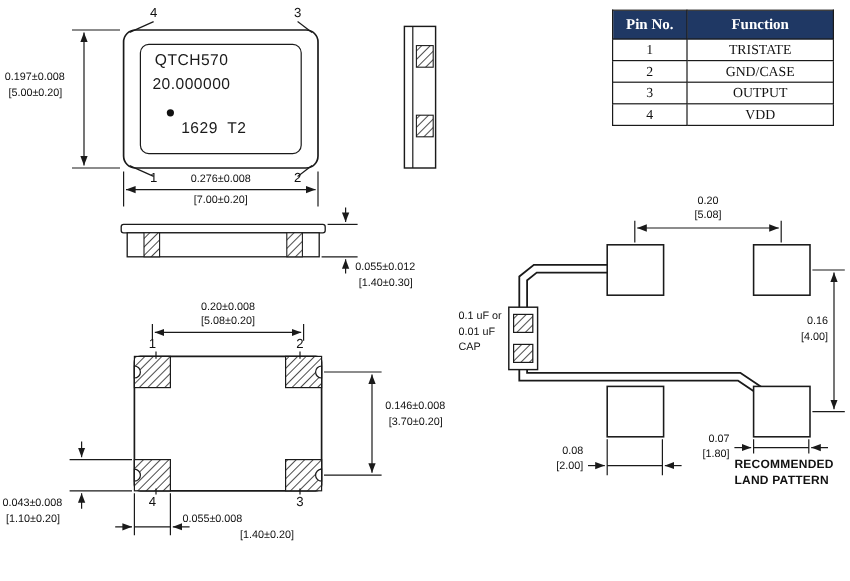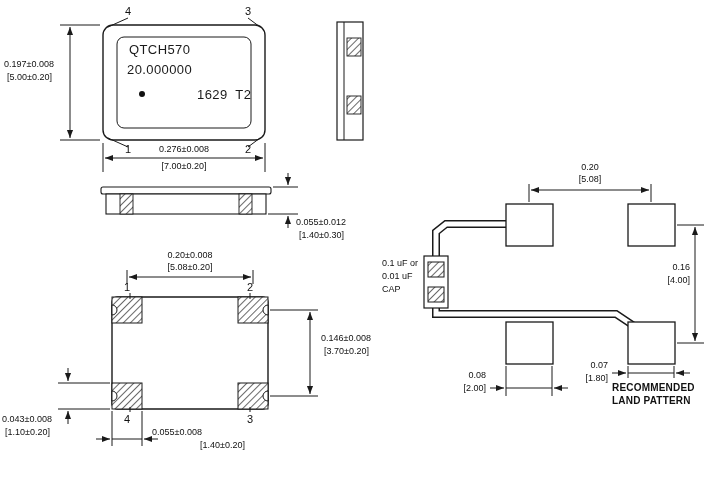--- a/index.html
+++ b/index.html
@@ -136,21 +136,21 @@
     </g>
   </svg>
 
   <div class="label pin-num" style="left:122px; top:5px;">4</div>
   <div class="label pin-num" style="left:242px; top:5px;">3</div>
   <div class="label pin-num" style="left:122px; top:143px;">1</div>
   <div class="label pin-num" style="left:242px; top:143px;">2</div>
   <div class="label marking" style="left:129px; top:42px;">QTCH570</div>
   <div class="label marking" style="left:127px; top:62px;">20.000000</div>
   <div class="dot" style="left:139px; top:91px;"></div>
-  <div class="label marking pre" style="left:151px; top:87px;margin-left:46px;">1629  T2</div>
+  <div class="label marking pre" style="left:151px; top:99px;">1629  T2</div>
   <div class="label dim" style="left:4px; top:59px;">0.197±0.008</div>
   <div class="label dim" style="left:7px; top:72px;">[5.00±0.20]</div>
   <div class="label dim center" style="left:134px; top:144px; width:100px;">0.276±0.008</div>
   <div class="label dim center" style="left:134px; top:161px; width:100px;">[7.00±0.20]</div>
 
   <div class="label dim" style="left:296px; top:217px;">0.055±0.012</div>
   <div class="label dim" style="left:299px; top:230px;">[1.40±0.30]</div>
 
   <div class="label pin-num" style="left:121px; top:281px;">1</div>
   <div class="label pin-num" style="left:244px; top:281px;">2</div>
@@ -158,20 +158,46 @@
   <div class="label pin-num" style="left:244px; top:413px;">3</div>
   <div class="label dim center" style="left:140px; top:250px; width:100px;">0.20±0.008</div>
   <div class="label dim center" style="left:140px; top:262px; width:100px;">[5.08±0.20]</div>
   <div class="label dim" style="left:321px; top:333px;">0.146±0.008</div>
   <div class="label dim" style="left:324px; top:346px;">[3.70±0.20]</div>
   <div class="label dim" style="left:2px; top:414px;">0.043±0.008</div>
   <div class="label dim" style="left:5px; top:427px;">[1.10±0.20]</div>
   <div class="label dim" style="left:152px; top:427px;">0.055±0.008</div>
   <div class="label dim" style="left:153px; top:440px;padding-left:47px;">[1.40±0.20]</div>
 
+  <table class="pin-table">
+    <thead>
+      <tr>
+        <th class="pin-col">Pin No.</th>
+        <th class="fn-col">Function</th>
+      </tr>
+    </thead>
+    <tbody>
+      <tr>
+        <td class="pin-col">1</td>
+        <td class="fn-col">TRISTATE</td>
+      </tr>
+      <tr>
+        <td class="pin-col">2</td>
+        <td class="fn-col">GND/CASE</td>
+      </tr>
+      <tr>
+        <td class="pin-col">3</td>
+        <td class="fn-col">OUTPUT</td>
+      </tr>
+      <tr>
+        <td class="pin-col">4</td>
+        <td class="fn-col">VDD</td>
+      </tr>
+    </tbody>
+  </table>
 
   <div class="label dim" style="left:382px; top:258px;">0.1 uF or</div>
   <div class="label dim" style="left:382px; top:271px;">0.01 uF</div>
   <div class="label dim" style="left:382px; top:284px;">CAP</div>
   <div class="label dim center" style="left:560px; top:162px; width:60px;">0.20</div>
   <div class="label dim center" style="left:560px; top:174px; width:60px;">[5.08]</div>
   <div class="label dim right" style="left:656px; top:262px; width:34px;">0.16</div>
   <div class="label dim right" style="left:651px; top:275px; width:39px;">[4.00]</div>
   <div class="label dim right" style="left:452px; top:370px; width:34px;">0.08</div>
   <div class="label dim right" style="left:448px; top:383px; width:38px;">[2.00]</div>

